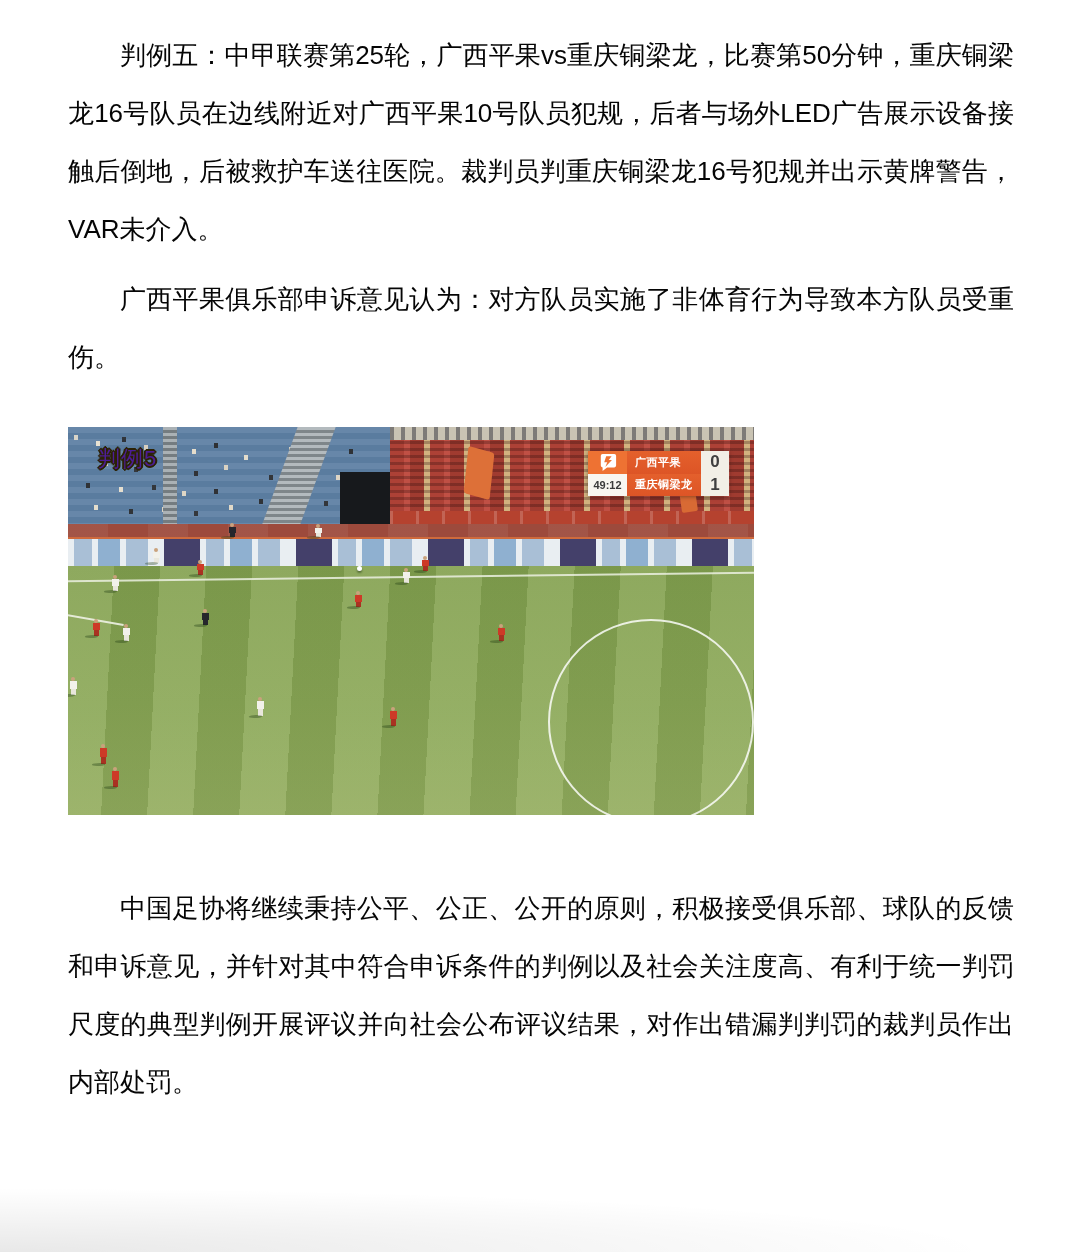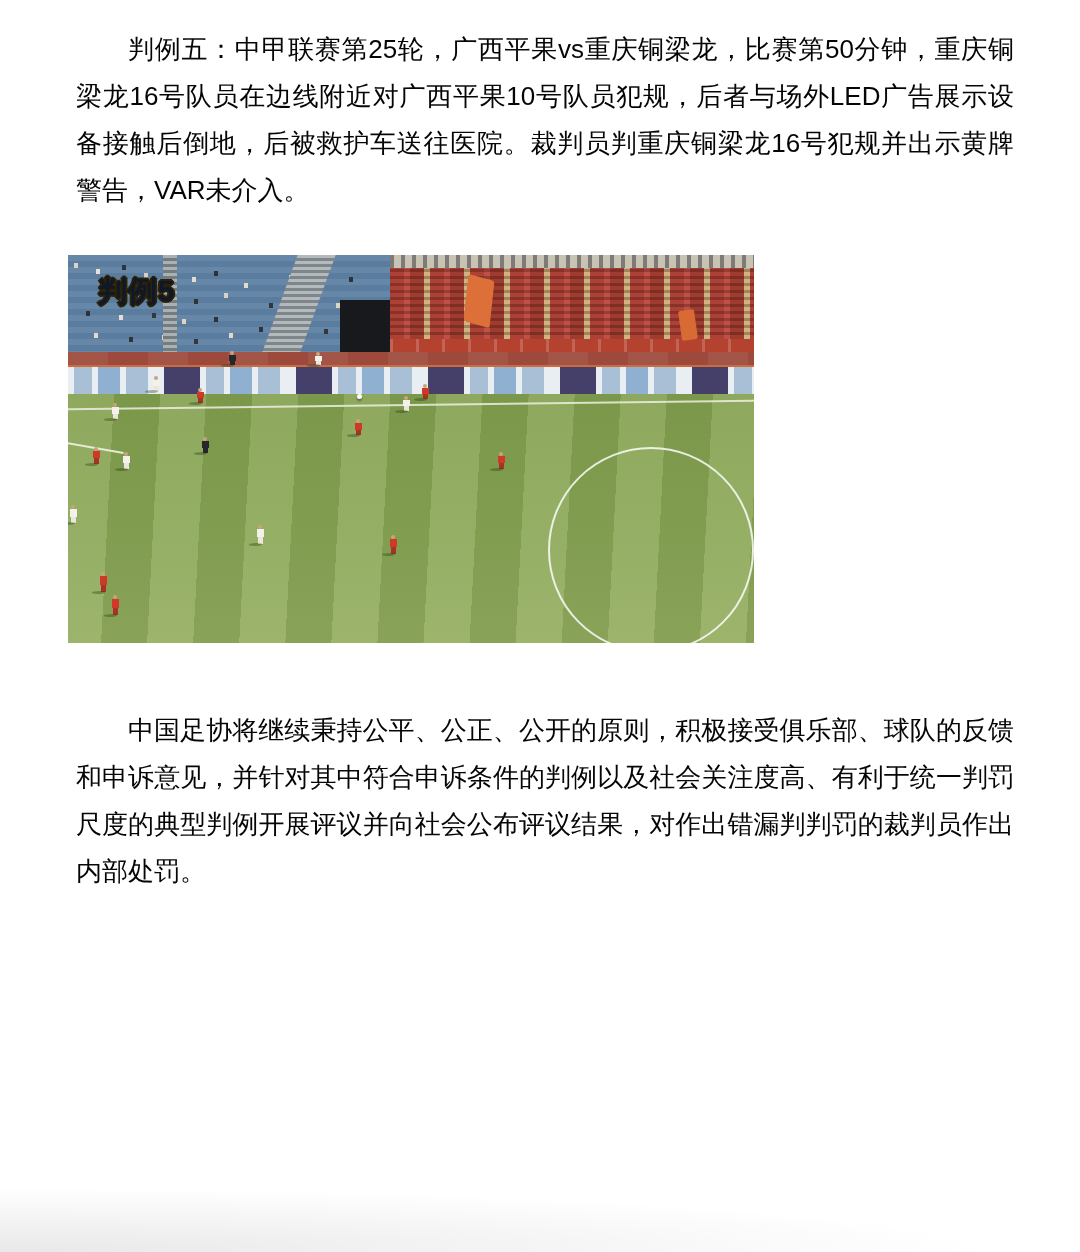--- a/index.html
+++ b/index.html
@@ -8,22 +8,22 @@
     font-family:"Liberation Sans","DejaVu Sans",sans-serif;
   }
   .page{position:relative;width:1080px;height:1252px;background:#fff;}
   .page::after{
     content:'';position:absolute;left:0;bottom:0;width:100%;height:70px;
     background:radial-gradient(ellipse at 0% 100%, rgba(0,0,0,.09), transparent 65%);
     pointer-events:none;
   }
   .doc{padding:26px 66px 0 68px;}
   p.para{
-    margin:0 0 12px 8px;
-    font-size:26px;line-height:47px;color:#050505;
+    margin:0 0 12px 0;
+    font-size:26px;line-height:58px;color:#050505;
     text-indent:2em;text-align:justify;letter-spacing:0;
   }
 
   
   figure.photo{
     margin:41px 0 64px 0;position:relative;width:686px;height:388px;
     overflow:hidden;background:#809e4e;padding:0;
   }
   
   .stand-blue{position:absolute;left:0;top:0;width:325px;height:97px;
@@ -87,22 +87,22 @@
   .player .legs{width:5px;flex:1;}
   .player::after{content:'';position:absolute;bottom:-2px;left:-7px;width:13px;height:3px;
     border-radius:50%;background:rgba(25,55,15,.35);transform:skewX(-42deg);}
   .kit-red .torso{background:#cd3a27;}
   .kit-red .legs{background:#a93222;}
   .kit-white .torso{background:#f2f1ea;}
   .kit-white .legs{background:#e9e7dc;}
   .kit-ref .torso{background:#26262c;}
   .kit-ref .legs{background:#26262c;}
   
-  .case-label{position:absolute;left:30px;top:17px;font-size:29px;font-weight:bold;
-    color:#0f172a;letter-spacing:1px;
+  .case-label{position:absolute;left:30px;top:17px;font-size:22px;font-weight:normal;
+    color:#4c1d95;letter-spacing:1px;
     text-shadow:-2px 0 0 #2c2206,2px 0 0 #2c2206,0 -2px 0 #2c2206,0 2px 0 #2c2206,
       -1px -1px 0 #2c2206,1px 1px 0 #2c2206,-1px 1px 0 #2c2206,1px -1px 0 #2c2206;}
   
   .scoreboard{position:absolute;left:520px;top:24px;width:141px;height:45px;
     display:flex;flex-direction:column;box-shadow:0 1px 4px rgba(0,0,0,.35);}
   .sb-row{flex:1;display:flex;}
   .sb-logo{width:39px;background:#ee7233;display:flex;align-items:center;justify-content:center;}
   .sb-time{width:39px;background:#f8f6f0;color:#3a3a3a;font-weight:bold;font-size:11px;
     display:flex;align-items:center;justify-content:center;}
   .sb-team{flex:1;background:linear-gradient(180deg,#e4602c,#dd5526);color:#fff;
@@ -112,20 +112,21 @@
     display:flex;align-items:center;justify-content:center;}
 </style>
 </head>
 <body>
 
 <div class="page">
   <div class="doc">
 
     <p class="para">判例五：中甲联赛第25轮，广西平果vs重庆铜梁龙，比赛第50分钟，重庆铜梁龙16号队员在边线附近对广西平果10号队员犯规，后者与场外LED广告展示设备接触后倒地，后被救护车送往医院。裁判员判重庆铜梁龙16号犯规并出示黄牌警告，VAR未介入。</p>
 
+    <p class="para">广西平果俱乐部申诉意见认为：对方队员实施了非体育行为导致本方队员受重伤。</p>
 
 
     <figure class="photo">
       <div class="stand-blue">
         <div class="blue-dots"></div>
       </div>
       <div class="stairs-a"></div>
       <div class="stairs-b"></div>
       <div class="tunnel"></div>
       <div class="crowd-red"></div>
@@ -223,18 +224,35 @@
           </div>
           <div class="player kit-white" style="left: 246px; top: 97px; height: 13px;">
             <i class="head"></i>
             <i class="torso"></i>
             <i class="legs"></i>
           </div>
         </div>
 
       <div class="case-label">判例5</div>
 
+      <div class="scoreboard">
+        <div class="sb-row">
+          <div class="sb-logo">
+            <svg width="18" height="18" viewBox="0 0 20 20" aria-hidden="true">
+              <path d="M4 1 h13 a2 2 0 0 1 2 2 v11 a2 2 0 0 1 -2 2 h-8 l-5 4 v-4 a2 2 0 0 1 -2 -2 v-11 a2 2 0 0 1 2 -2 z" fill="#ffffff"></path>
+              <path d="M8 3.5 h6 l-3.2 4.4 h3.6 l-7.4 7.6 2.2-5.2 h-3.4 z" fill="#ee7233"></path>
+            </svg>
+          </div>
+          <div class="sb-team">广西平果</div>
+          <div class="sb-score">0</div>
+        </div>
+        <div class="sb-row">
+          <div class="sb-time">49:12</div>
+          <div class="sb-team">重庆铜梁龙</div>
+          <div class="sb-score">1</div>
+        </div>
+      </div>
     </figure>
 
     <p class="para">中国足协将继续秉持公平、公正、公开的原则，积极接受俱乐部、球队的反馈和申诉意见，并针对其中符合申诉条件的判例以及社会关注度高、有利于统一判罚尺度的典型判例开展评议并向社会公布评议结果，对作出错漏判判罚的裁判员作出内部处罚。</p>
 
   </div>
 </div>
 
 </body></html>

